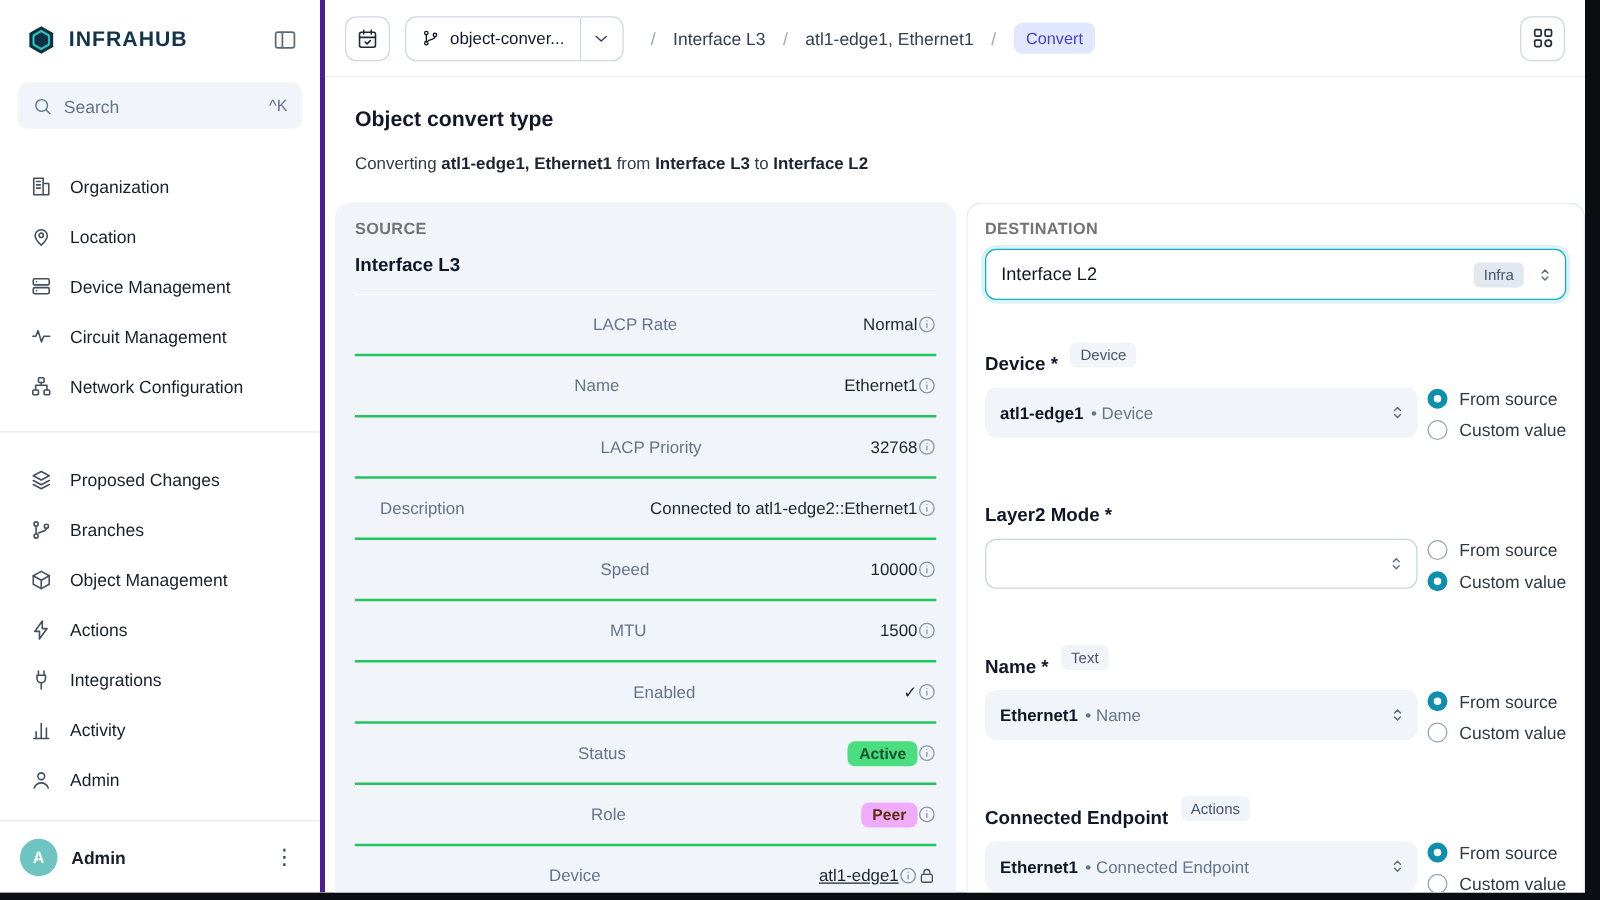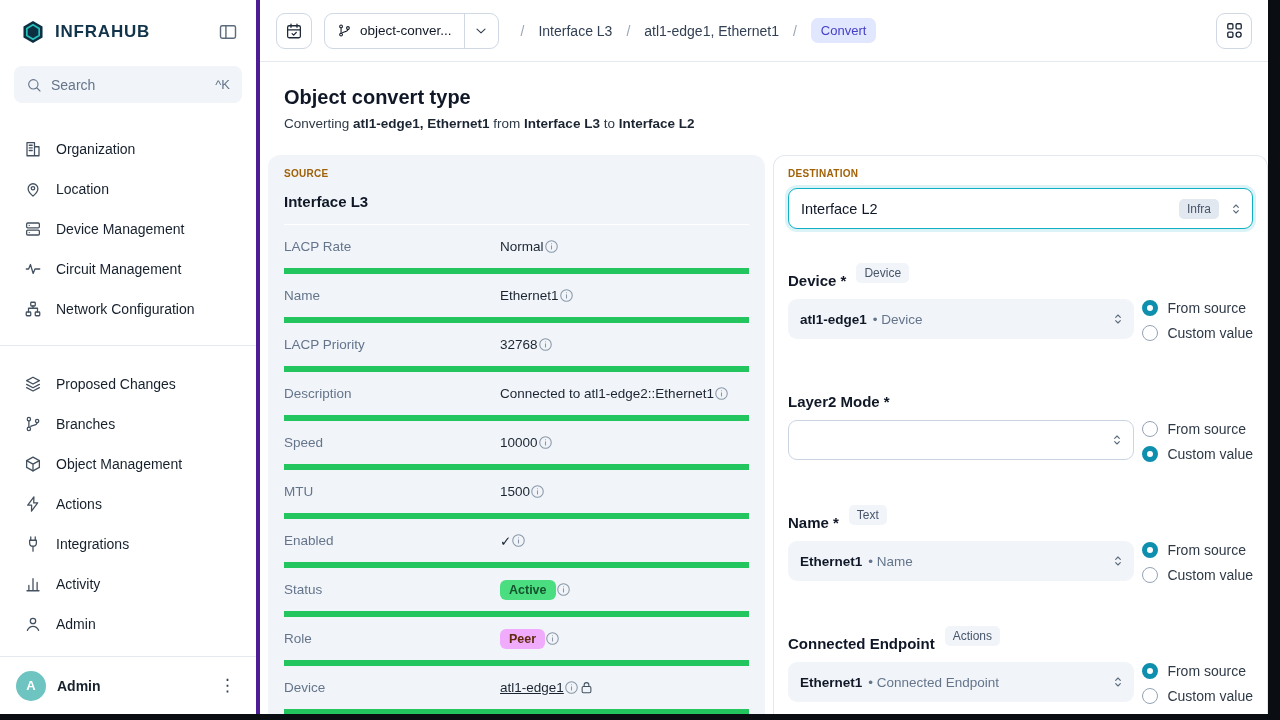--- a/index.html
+++ b/index.html
@@ -35,31 +35,31 @@
   .branch-label { font-size:13.5px; max-width:110px; white-space:nowrap; overflow:hidden; text-overflow:ellipsis; }
   .branch-caret { width:34px; display:flex; align-items:center; justify-content:center; border-left:1px solid #cfd8e3; color:#374151; }
   .crumbs { display:flex; align-items:center; gap:14px; margin-left:10px; font-size:14px; color:#334155; }
   .crumb-sep { color:#9aa6b5; }
   .crumb { cursor:pointer; white-space:nowrap; }
   .crumb-badge { background:#e0e7ff; color:#4640c8; padding:5px 10px; border-radius:7px; font-size:13px; }
   .tb-spacer { flex:1; }
 
   
   .page { flex:1; min-height:0; display:flex; flex-direction:column; padding-top:24px; background:#fff; }
-  .page-title { font-size:20px; font-weight:700; color:#101828; margin:0 24px 7px; }
+  .page-title { font-size:17px; font-weight:700; color:#101828; margin:0 24px 17px; }
   .page-sub { font-size:13.5px; color:#2f3a47; margin:0 24px; }
   .page-sub b { font-weight:700; color:#1b2532; }
   .panels { display:flex; gap:8px; padding-left:8px; margin-top:24px; flex:1; min-height:0; }
 
   
   .panel-src { flex:1; background:#f1f5f9; border-radius:12px 12px 0 0; padding:13px 16px 0; overflow:hidden; }
-  .panel-head { font-size:10px; font-weight:600; color:#a16207; letter-spacing:.3px; }
+  .panel-head { font-size:13px; font-weight:600; color:#737373; letter-spacing:.3px; }
   .src-type { font-size:15px; font-weight:700; color:#101828; margin-top:14px; }
   .src-rows { margin-top:14px; border-top:1px solid #fff; }
-  .srow { display:flex; align-items:center; min-height:49px; border-bottom:6px solid #22c55e; font-size:13.5px; }
+  .srow { display:flex; align-items:center; min-height:49px; border-bottom:2px solid #22c55e; font-size:13.5px;justify-content:flex-end; }
   .srow-label { width:216px; flex:0 0 216px; color:#64748b; }
   .srow-val { display:flex; align-items:center; gap:0; color:#1b2532; }
   .badge { padding:3px 9px; border-radius:6px; font-weight:600; font-size:12.5px; }
   .badge-green { background:#4ade80; color:#14532d; }
   .badge-orange { background:#f0abfc; color:#5f2a0c; }
   .link-val { text-decoration:underline; cursor:pointer; font-weight:500; }
   .iinfo { color:#8a97a8; display:flex; cursor:pointer; background:none; border:none; padding:0; }
   .ilock { color:#42505f; display:flex; }
 
   

